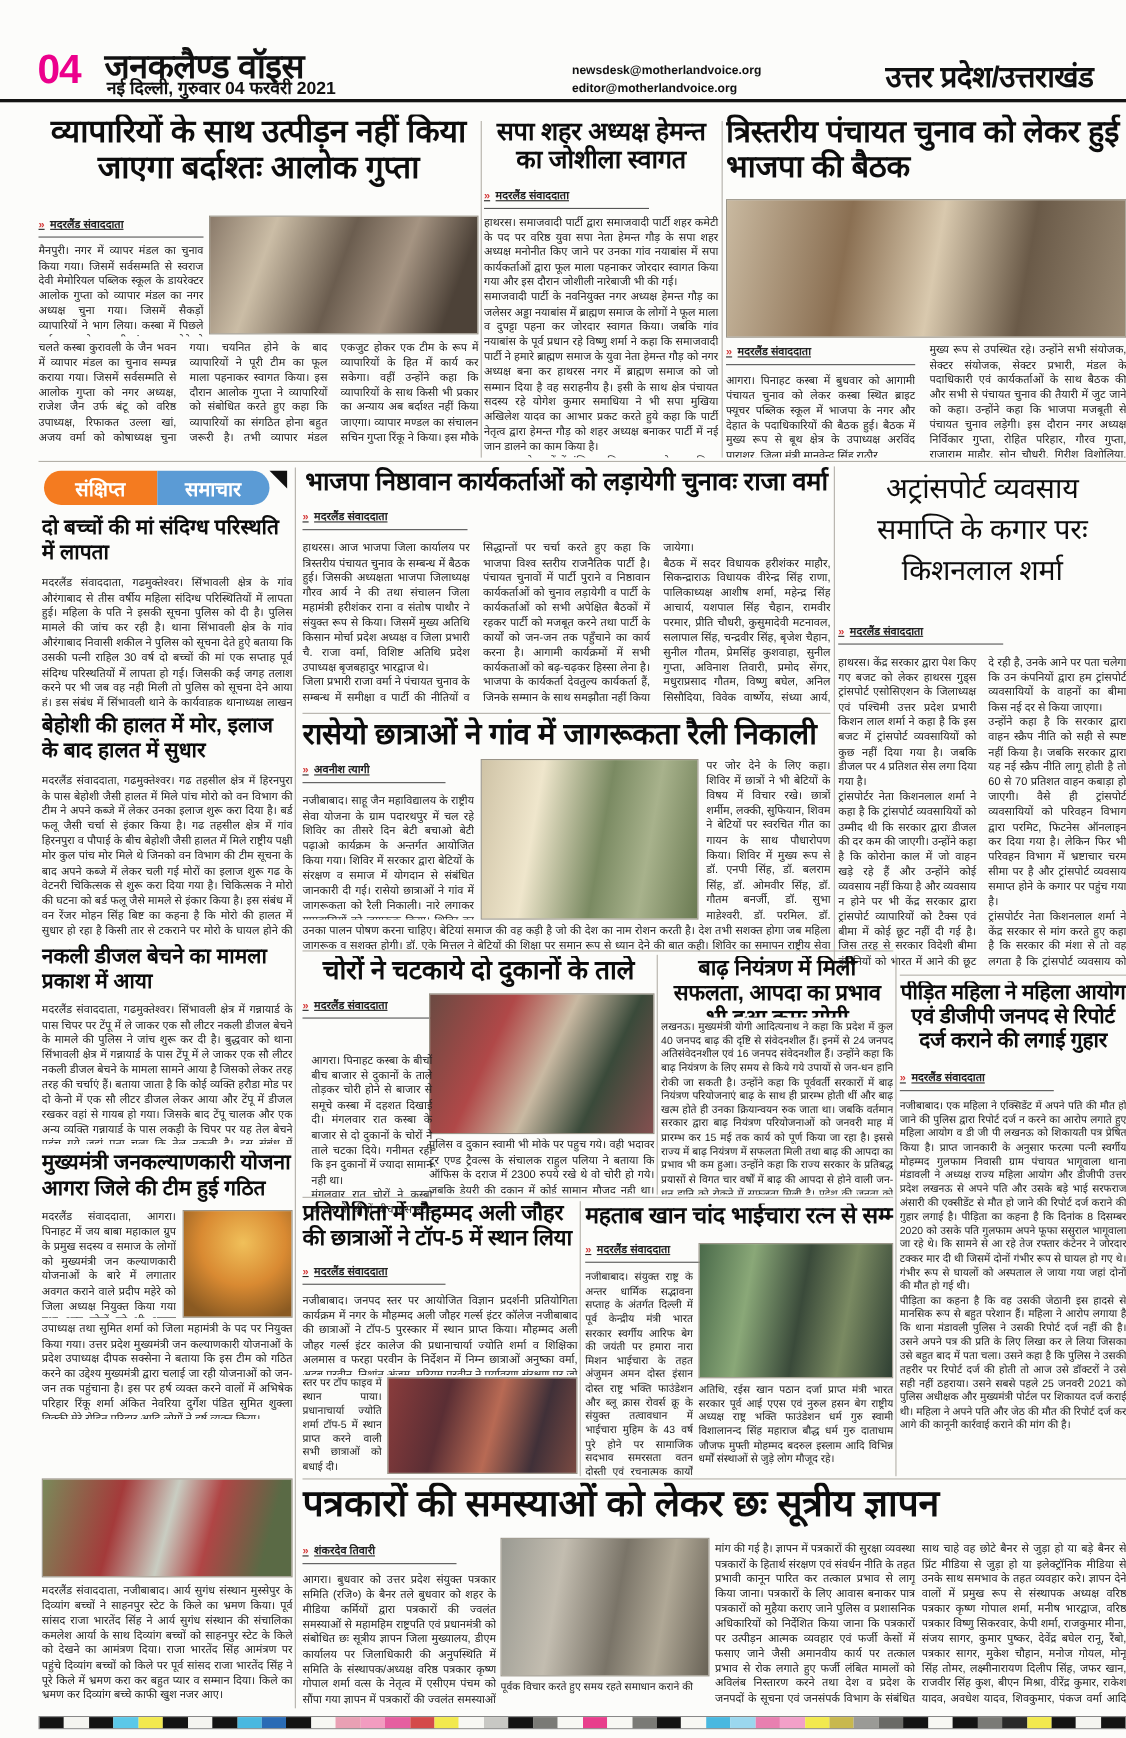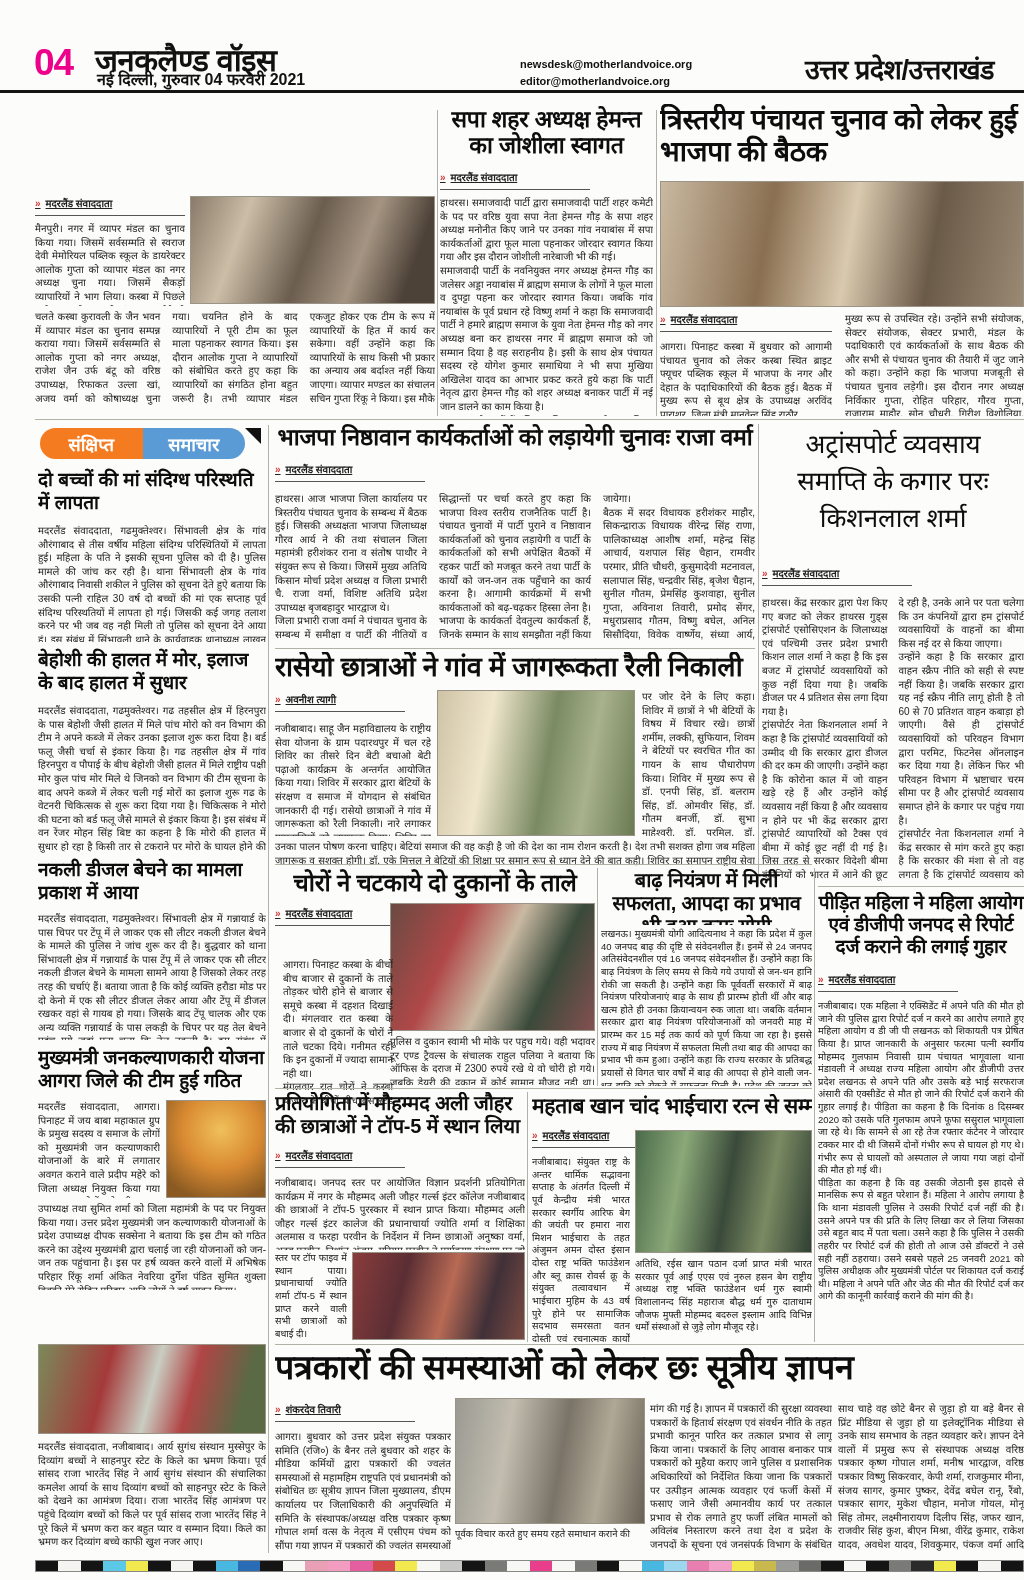--- a/index.html
+++ b/index.html
@@ -49,20 +49,21 @@
   <div class="abs masthead-no" style="left:34px; top:42px;">04</div>
   <div class="abs masthead-title" style="left:95px; top:38px;">जनकलैण्ड वॉइस</div>
   <div class="abs" style="left:97px; top:68px; font-size:16px; font-weight:bold;">नई दिल्ली, गुरुवार 04 फरवरी 2021</div>
   <div class="abs emails" style="left:520px; top:56px;">
     <div>newsdesk@motherlandvoice.org</div>
     <div>editor@motherlandvoice.org</div>
   </div>
   <div class="abs region" style="right:30px; top:50px;">उत्तर प्रदेश/उत्तराखंड</div>
   <div class="abs" style="left:0; top:90px; width:1024px; height:3px; background:#141414;"></div>
 
+  <div class="abs hl" style="left:35px; top:104px; width:400px; height:84px; font-size:29px; text-align:center;">व्यापारियों के साथ उत्पीड़न नहीं किया जाएगा बर्दाश्तः आलोक गुप्ता</div>
   <div class="abs by" style="left:35px; top:196px; width:150px;"><span class="mk">»</span><span>मदरलैंड संवाददाता</span></div>
   <div class="abs photo ph-a" style="left:190px; top:196px; width:245px; height:108px;"></div>
   <div class="abs bt" style="left:35px; top:222px; width:150px; height:84px;">मैनपुरी। नगर में व्यापर मंडल का चुनाव किया गया। जिसमें सर्वसम्मति से स्वराज देवी मेमोरियल पब्लिक स्कूल के डायरेक्टर आलोक गुप्ता को व्यापार मंडल का नगर अध्यक्ष चुना गया। जिसमें सैकड़ों व्यापारियों ने भाग लिया। कस्बा में पिछले कई समय से व्यापारी संगठन न होने से व्यापारियों के साथ कई घटनाएं सामने आती रहती थी। जिसके</div>
   <div class="abs bt cols3" style="left:35px; top:310px; width:400px; height:106px;">चलते कस्बा कुरावली के जैन भवन में व्यापार मंडल का चुनाव सम्पन्न कराया गया। जिसमें सर्वसम्मति से आलोक गुप्ता को नगर अध्यक्ष, राजेश जैन उर्फ बंटू को वरिष्ठ उपाध्यक्ष, रिफाकत उल्ला खां, अजय वर्मा को कोषाध्यक्ष चुना गया। चयनित होने के बाद व्यापारियों ने पूरी टीम का फूल माला पहनाकर स्वागत किया। इस दौरान आलोक गुप्ता ने व्यापारियों को संबोधित करते हुए कहा कि व्यापारियों का संगठित होना बहुत जरूरी है। तभी व्यापार मंडल एकजुट होकर एक टीम के रूप में व्यापारियों के हित में कार्य कर सकेगा। वहीं उन्होंने कहा कि व्यापारियों के साथ किसी भी प्रकार का अन्याय अब बर्दाश्त नहीं किया जाएगा। व्यापार मण्डल का संचालन सचिन गुप्ता रिंकू ने किया। इस मौके पर पूर्व चेयरमैन अभिलाख सिंह राठौर, रामतीर्थ गुप्ता, मुन्नालाल भटनागर, अमित गुप्ता, हरिकिशन गुप्ता, नीरज जैन, सुभाष चंद जैन, अंकुर जैन, नंदन गुप्ता, लालू यादव, दिलीप गुप्ता, नितिन गुप्ता, अभय गुप्ता, अनूप राठौर, दुर्गेश कुमार गुप्ता, अमित जैन सौरव चंद जैन, अंशुल गुप्ता, अंशुल यादव, आशुतोष गुप्ता, अंकुर गुप्ता, गुलाब हुसैन अंसारी, संजय जैन आदि लोग मौजूद रहे।</div>
 
   <div class="abs hl" style="left:440px; top:106px; width:213px; height:60px; font-size:23px; text-align:center;">सपा शहर अध्यक्ष हेमन्त का जोशीला स्वागत</div>
   <div class="abs by" style="left:440px; top:170px; width:150px;"><span class="mk">»</span><span>मदरलैंड संवाददाता</span></div>
   <div class="abs bt" style="left:440px; top:196px; width:213px; height:220px;">हाथरस। समाजवादी पार्टी द्वारा समाजवादी पार्टी शहर कमेटी के पद पर वरिष्ठ युवा सपा नेता हेमन्त गौड़ के सपा शहर अध्यक्ष मनोनीत किए जाने पर उनका गांव नयाबांस में सपा कार्यकर्ताओं द्वारा फूल माला पहनाकर जोरदार स्वागत किया गया और इस दौरान जोशीली नारेबाजी भी की गई।
 समाजवादी पार्टी के नवनियुक्त नगर अध्यक्ष हेमन्त गौड़ का जलेसर अड्डा नयाबांस में ब्राह्मण समाज के लोगों ने फूल माला व दुपट्टा पहना कर जोरदार स्वागत किया। जबकि गांव नयाबांस के पूर्व प्रधान रहे विष्णु शर्मा ने कहा कि समाजवादी पार्टी ने हमारे ब्राह्मण समाज के युवा नेता हेमन्त गौड़ को नगर अध्यक्ष बना कर हाथरस नगर में ब्राह्मण समाज को जो सम्मान दिया है वह सराहनीय है। इसी के साथ क्षेत्र पंचायत सदस्य रहे योगेश कुमार समाधिया ने भी सपा मुखिया अखिलेश यादव का आभार प्रकट करते हुये कहा कि पार्टी नेतृत्व द्वारा हेमन्त गौड़ को शहर अध्यक्ष बनाकर पार्टी में नई जान डालने का काम किया है।
 स्वागत करने वालों में वंशि समाधिया, नारायणदेव समाधिया, संजय शर्मा, किशन समाधिया, कैलाश चंद समाधिया, दुनीश समाधिया, शिवम शर्मा, कन्हैयालाल, भगतलाल, अवनीश शर्मा, बन्टू, मुकेश वार्ष्णेय, भगवानदास, बेनामी माली, पीतांबर पंडित, शीलू पंडित आदि थे।</div>

